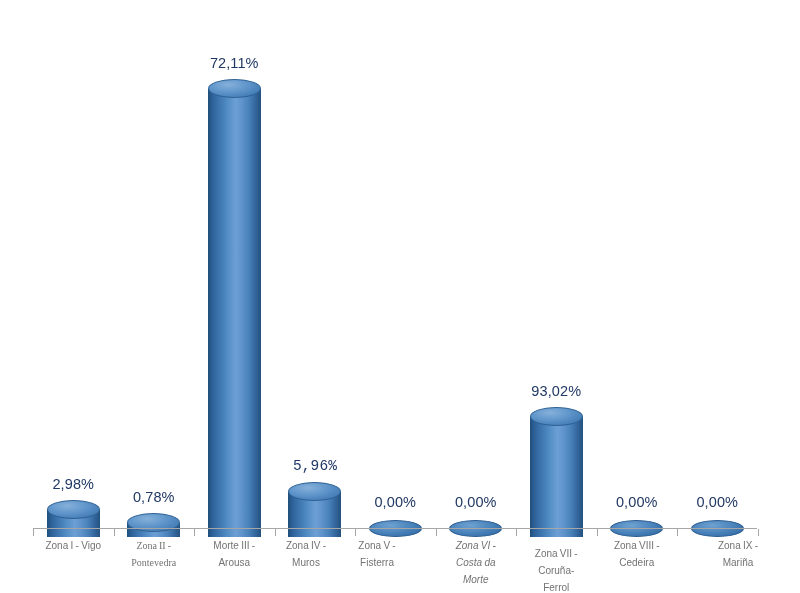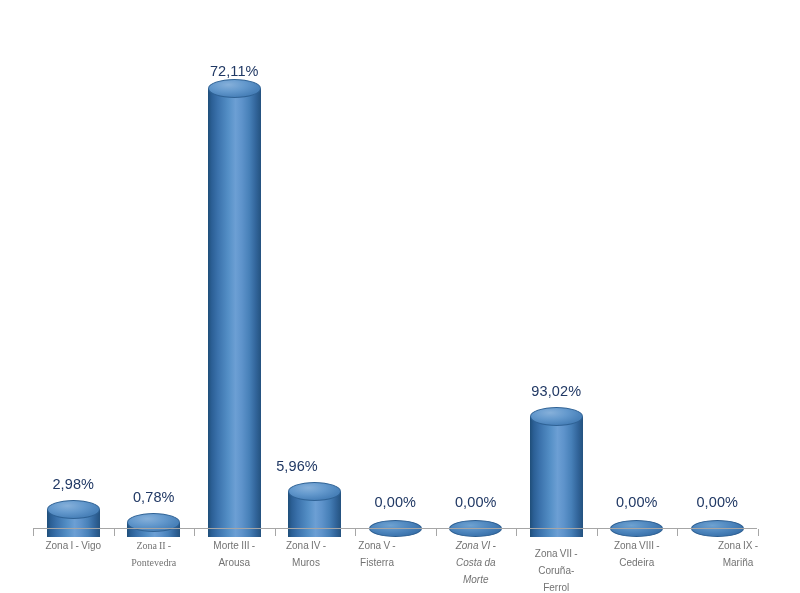--- a/index.html
+++ b/index.html
@@ -139,27 +139,27 @@
           <div class="bar-bottom" style="bottom: 0px;"></div>
           <div class="bar-body" style="height: 14px;"></div>
           <div class="bar-top" style="top: 0px;"></div>
         </div>
         <div class="value-label" style="left: 103.75px; width: 100px; top: 489px;">0,78%</div>
         <div class="bar" style="left: 208px; width: 53px; top: 79px; height: 458px;">
           <div class="bar-bottom" style="bottom: 0px;"></div>
           <div class="bar-body" style="height: 448px;"></div>
           <div class="bar-top" style="top: 0px;"></div>
         </div>
-        <div class="value-label" style="left: 184.25px; width: 100px; top: 55px; margin-top: 8px;">72,11%</div>
+        <div class="value-label" style="left: 184.25px; width: 100px; top: 55px;">72,11%</div>
         <div class="bar" style="left: 288px; width: 53px; top: 482px; height: 55px;">
           <div class="bar-bottom" style="bottom: 0px;"></div>
           <div class="bar-body" style="height: 45px;"></div>
           <div class="bar-top" style="top: 0px;"></div>
         </div>
-        <div class="value-label" style="left: 247px; width: 100px; top: 458px;">5,96%</div>
+        <div class="value-label" style="left: 265px; width: 100px; top: 458px; font-family: Liberation Mono, monospace;">5,96%</div>
         <div class="bar flat" style="left: 369px; width: 53px; top: 518px; height: 19px;">
           <div class="bar-top" style="top: 2px;"></div>
         </div>
         <div class="value-label" style="left: 345.25px; width: 100px; top: 494px;">0,00%</div>
         <div class="bar flat" style="left: 449px; width: 53px; top: 518px; height: 19px;">
           <div class="bar-top" style="top: 2px;"></div>
         </div>
         <div class="value-label" style="left: 425.75px; width: 100px; top: 494px;">0,00%</div>
         <div class="bar" style="left: 530px; width: 53px; top: 407px; height: 130px;">
           <div class="bar-bottom" style="bottom: 0px;"></div>

